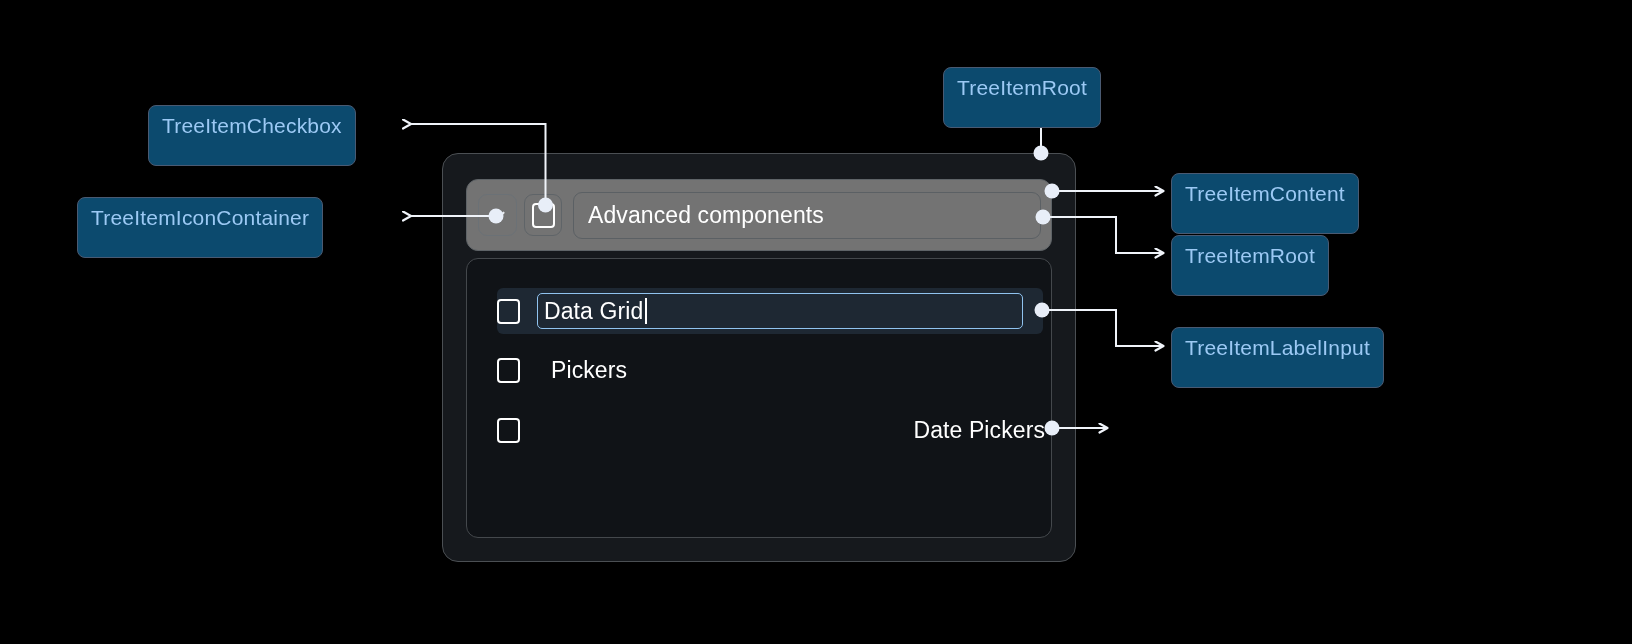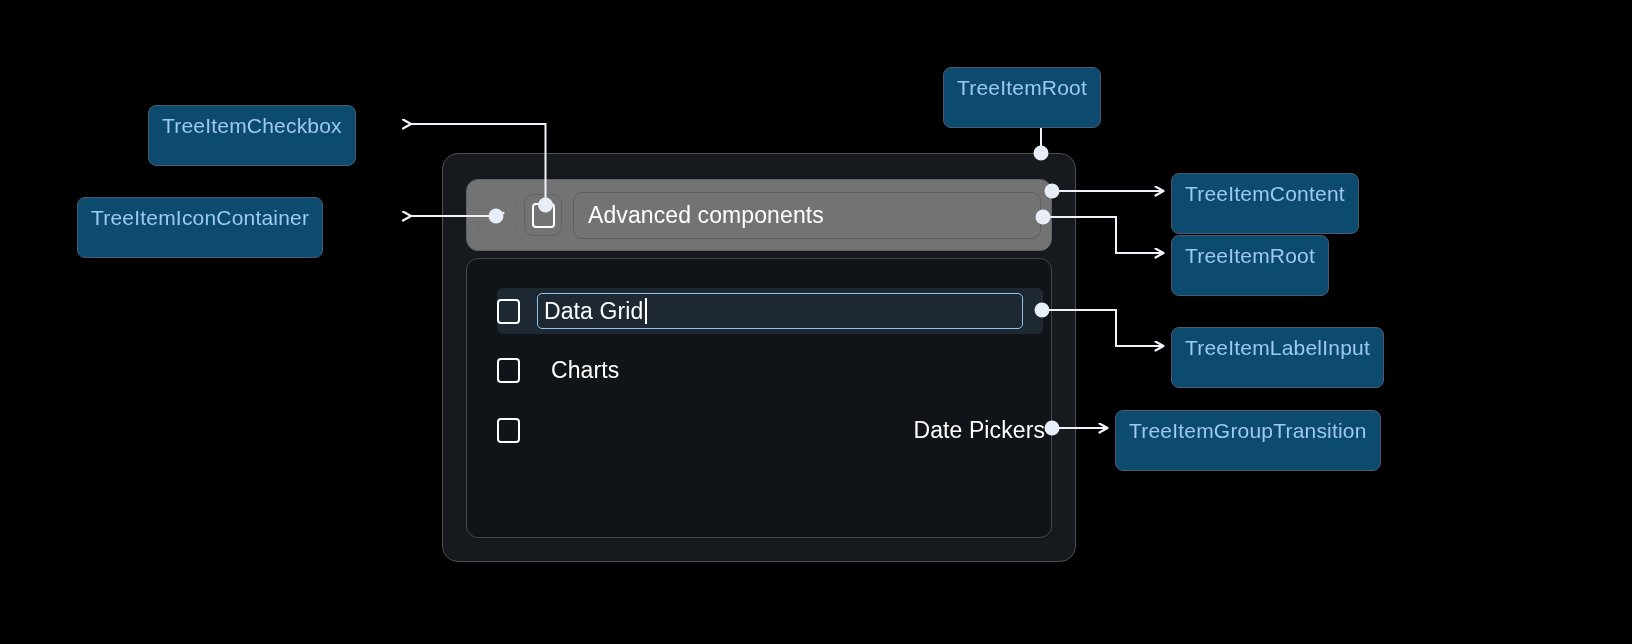--- a/index.html
+++ b/index.html
@@ -236,21 +236,21 @@
     <div class="child-row selected" style="top:29px;">
       <span class="child-cb"></span>
       <div id="label-input">
         <span class="input-text">Data Grid</span>
         <span class="caret"></span>
       </div>
     </div>
 
     <div class="child-row" style="top:88px;">
       <span class="child-cb"></span>
-      <span class="child-label">Charts</span>
+      <span class="child-label">Pickers</span>
     </div>
 
     <div class="child-row" style="top:148px;justify-content:space-between;">
       <span class="child-cb"></span>
       <span class="child-label">Date Pickers</span>
     </div>
 
   </div>
 
   <svg id="connectors" viewBox="0 0 1632 644">
@@ -296,15 +296,14 @@
   <div class="badge" style="left:77px; top:197px;">TreeItemIconContainer</div>
 
   <div class="badge" style="left:943px; top:67px;">TreeItemRoot</div>
 
   <div class="badge" style="left:1171px; top:173px;">TreeItemContent</div>
 
   <div class="badge" style="left:1171px; top:235px;">TreeItemRoot</div>
 
   <div class="badge" style="left:1171px; top:327px;">TreeItemLabelInput</div>
 
-  <div class="badge" style="left:1115px; top:410px;">TreeItemGroupTransition</div>
 
 </div>
 
 </body></html>

